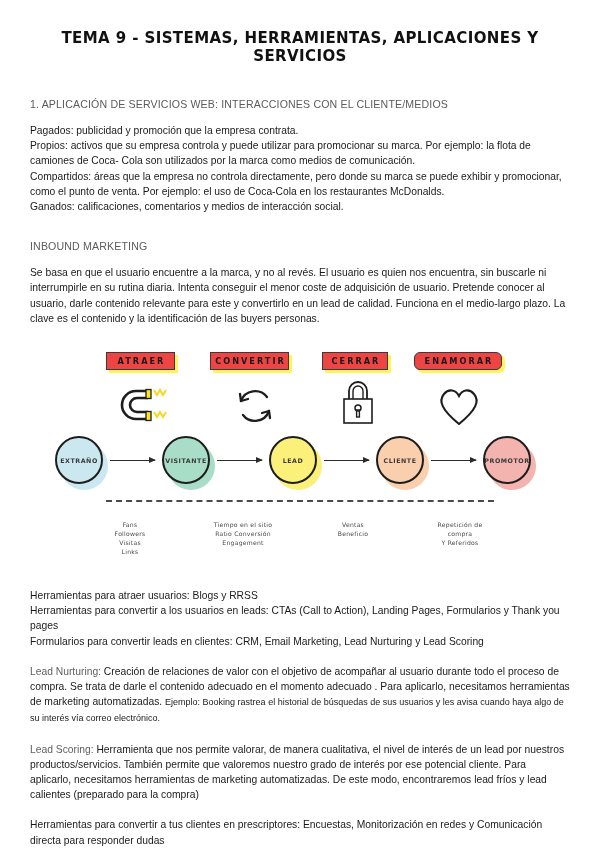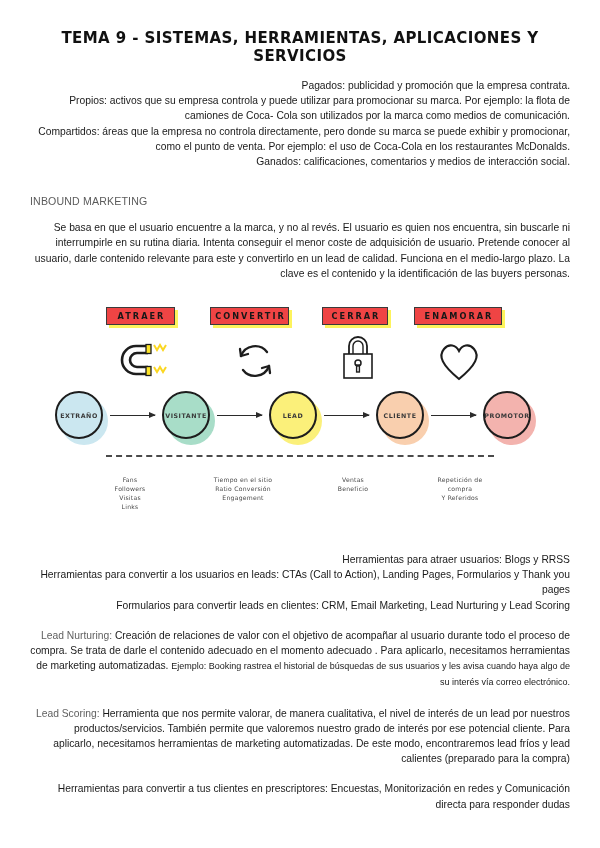--- a/index.html
+++ b/index.html
@@ -45,21 +45,21 @@
   .section-heading.tight {
     margin-top: 26px;
   }
 
   
   .para {
     font-size: 10.3px;
     line-height: 15.2px;
     color: #1a1a1a;
     margin: 13px 0 0 0;
-    text-align: right;
+    text-align: left;
   }
   .para.spaced { margin-top: 15px; }
   .lede { color: #5f5f5f; }
   .small-note { font-size: 9.0px; }
 
   
   .diagram {
     position: relative;
     height: 232px;
     margin-top: 22px;
@@ -132,36 +132,37 @@
     font-family: "DejaVu Sans", sans-serif;
   }
 </style>
 </head>
 <body>
 
 <div class="page">
 
   <h1 class="doc-title">TEMA 9 - SISTEMAS, HERRAMIENTAS, APLICACIONES Y SERVICIOS</h1>
 
+  <div class="section-heading">1. APLICACIÓN DE SERVICIOS WEB: INTERACCIONES CON EL CLIENTE/MEDIOS</div>
 
   <p class="para">Pagados: publicidad y promoción que la empresa contrata.</p>
   <p class="para" style="margin-top:0">Propios: activos que su empresa controla y puede utilizar para promocionar su marca. Por ejemplo: la flota de camiones de Coca- Cola son utilizados por la marca como medios de comunicación.</p>
   <p class="para" style="margin-top:0">Compartidos: áreas que la empresa no controla directamente, pero donde su marca se puede exhibir y promocionar, como el punto de venta. Por ejemplo: el uso de Coca-Cola en los restaurantes McDonalds.</p>
   <p class="para" style="margin-top:0">Ganados: calificaciones, comentarios y medios de interacción social.</p>
 
   <div class="section-heading tight">INBOUND MARKETING</div>
 
   <p class="para">Se basa en que el usuario encuentre a la marca, y no al revés. El usuario es quien nos encuentra, sin buscarle ni interrumpirle en su rutina diaria. Intenta conseguir el menor coste de adquisición de usuario. Pretende conocer al usuario, darle contenido relevante para este y convertirlo en un lead de calidad. Funciona en el medio-largo plazo. La clave es el contenido y la identificación de las buyers personas.</p>
 
   <div class="diagram">
 
     <div class="stage-label" style="left:76px;  top:4px;  width:69px;">ATRAER</div>
     <div class="stage-label" style="left:180px; top:4px;  width:79px;">CONVERTIR</div>
     <div class="stage-label" style="left:292px; top:4px;  width:66px;text-align:center;">CERRAR</div>
-    <div class="stage-label" style="left:384px; top:4px;  width:88px;">ENAMORAR</div>
+    <div class="stage-label" style="left:384px; top:4px;  width:88px;border-radius:6px;">ENAMORAR</div>
 
     <svg class="icon-svg" style="left:88px; top:35px;" width="56" height="48" viewBox="0 0 56 48">
       <path d="M30 8 H18 A14 14 0 0 0 18 36 H30" fill="none" stroke="#1d1d1d" stroke-width="2.6"></path>
       <path d="M30 15 H19 A7 7 0 0 0 19 29 H30" fill="none" stroke="#1d1d1d" stroke-width="2.6"></path>
       <rect x="28" y="6.5" width="5" height="9" fill="#fde428" stroke="#1d1d1d" stroke-width="1.3"></rect>
       <rect x="28" y="28.5" width="5" height="9" fill="#fde428" stroke="#1d1d1d" stroke-width="1.3"></rect>
       <path d="M36 7 l3 5 l3 -5 l3 5 l3 -5" fill="none" stroke="#fbd722" stroke-width="2"></path>
       <path d="M36 29 l3 5 l3 -5 l3 5 l3 -5" fill="none" stroke="#fbd722" stroke-width="2"></path>
     </svg>
 
@@ -220,21 +221,21 @@
     <div class="metric" style="left:158px; top:172px; width:110px; white-space:pre-line;">Tiempo en el sitio
 Ratio Conversión
 Engagement</div>
     <div class="metric" style="left:278px; top:172px; width:90px; white-space:pre-line;">Ventas
 Beneficio</div>
     <div class="metric" style="left:380px; top:172px; width:100px; white-space:pre-line;">Repetición de
 compra
 Y Referidos</div>
   </div>
 
-  <p class="para" style="margin-top:17px">Herramientas para atraer usuarios: Blogs y RRSS</p>
+  <p class="para" style="margin-top:8px">Herramientas para atraer usuarios: Blogs y RRSS</p>
   <p class="para" style="margin-top:0">Herramientas para convertir a los usuarios en leads: CTAs (Call to Action), Landing Pages, Formularios y Thank you pages</p>
   <p class="para" style="margin-top:0">Formularios para convertir leads en clientes: CRM, Email Marketing, Lead Nurturing y Lead Scoring</p>
 
   <p class="para spaced"><span class="lede">Lead Nurturing:</span><span> Creación de relaciones de valor con el objetivo de acompañar al usuario durante todo el proceso de compra. Se trata de darle el contenido adecuado en el momento adecuado . Para aplicarlo, necesitamos herramientas de marketing automatizadas. </span><span class="small-note">Ejemplo: Booking rastrea el historial de búsquedas de sus usuarios y les avisa cuando haya algo de su interés vía correo electrónico.</span></p>
 
   <p class="para spaced"><span class="lede">Lead Scoring:</span><span> Herramienta que nos permite valorar, de manera cualitativa, el nivel de interés de un lead por nuestros productos/servicios. También permite que valoremos nuestro grado de interés por ese potencial cliente. Para aplicarlo, necesitamos herramientas de marketing automatizadas. De este modo, encontraremos lead fríos y lead calientes (preparado para la compra)</span></p>
 
   <p class="para spaced">Herramientas para convertir a tus clientes en prescriptores: Encuestas, Monitorización en redes y Comunicación directa para responder dudas</p>
 
 </div>

